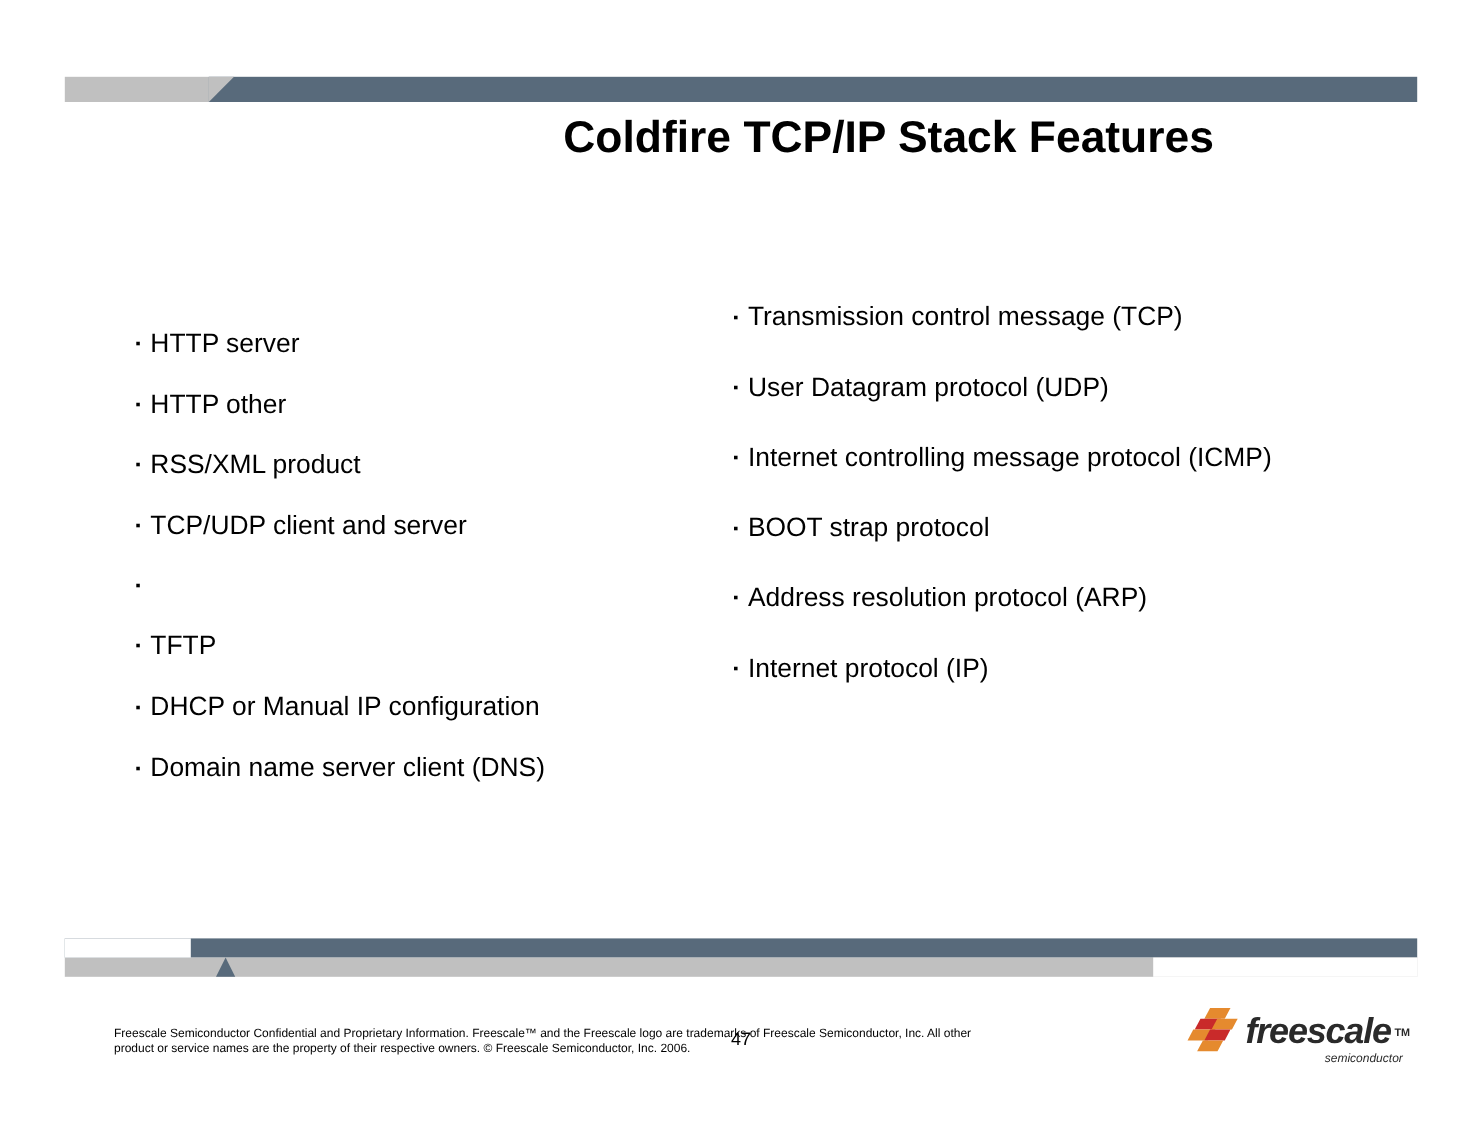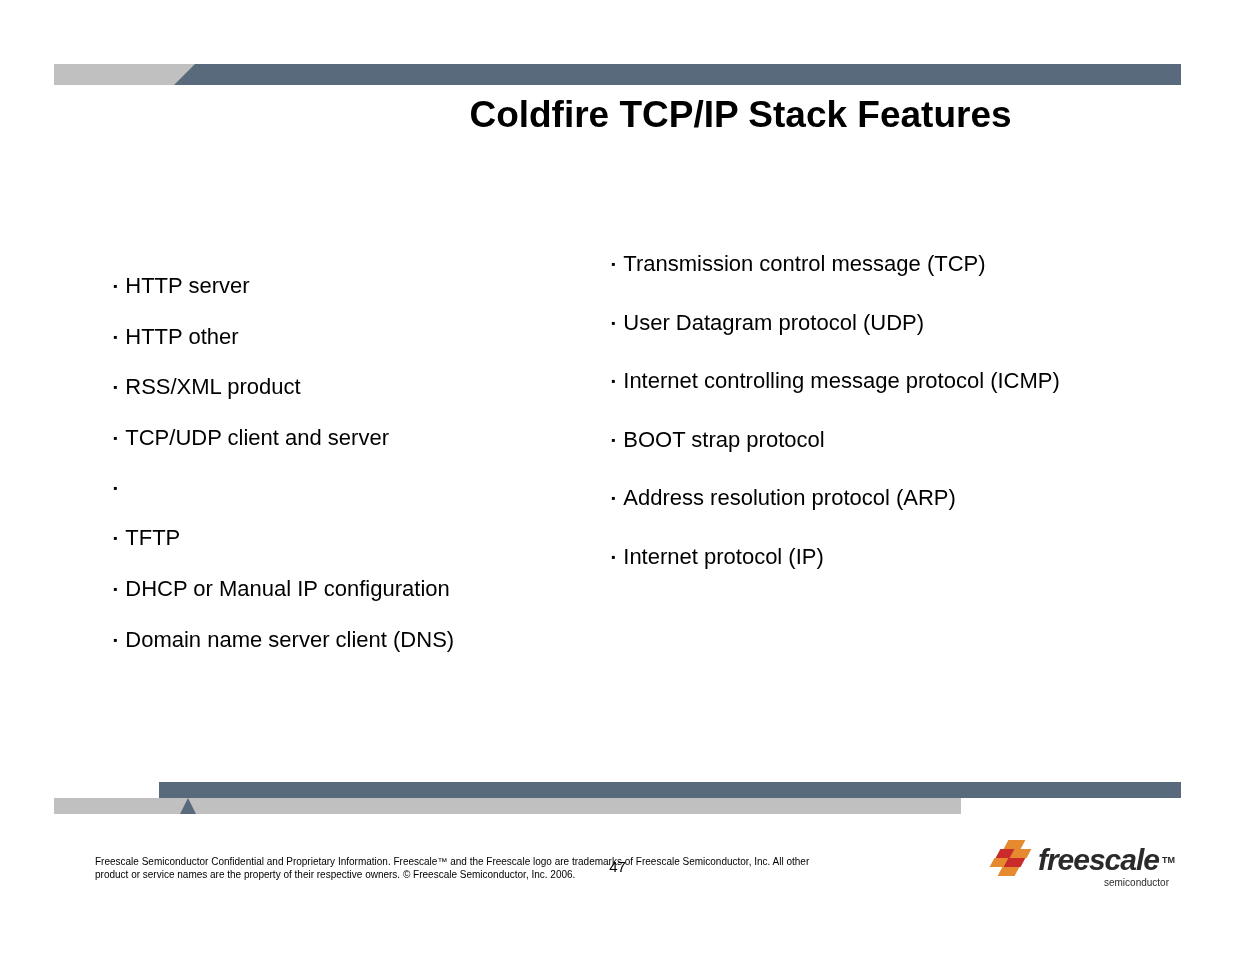--- a/index.html
+++ b/index.html
@@ -160,20 +160,21 @@
   .logo-tm {
     font-size: 9px;
     vertical-align: top;
     margin-left: 3px;
     color: #2a2a2a;
     font-style: normal;
     font-weight: bold;
   }
   .logo-sub {
     font-size: 10px;
+    font-style: italic;
     color: #2a2a2a;
     margin-top: -3px;
     margin-right: 6px;
   }
   .logo-mark {
     width: 40px;
     height: 40px;
     position: relative;
   }
   .chev {

